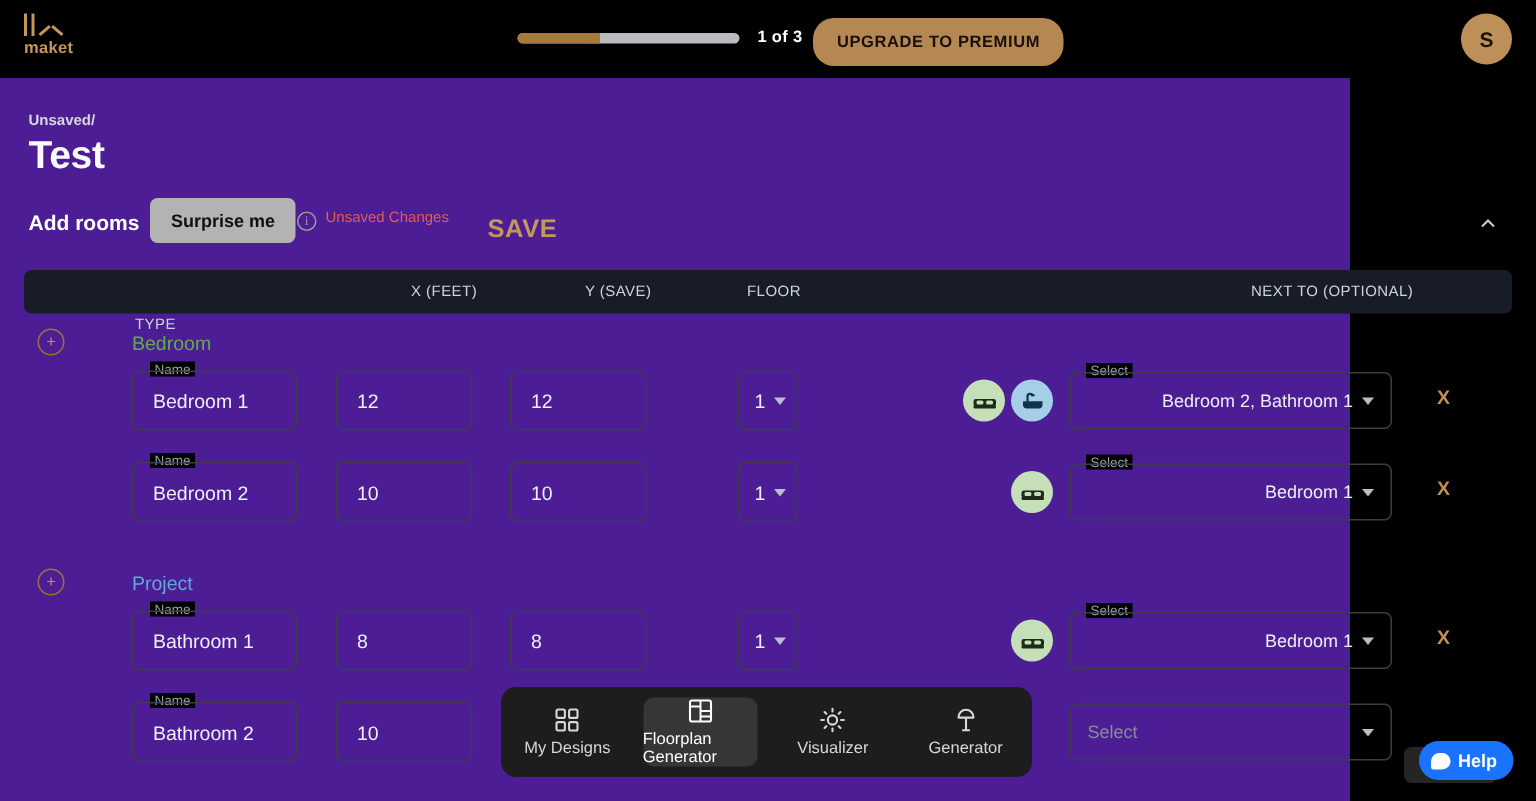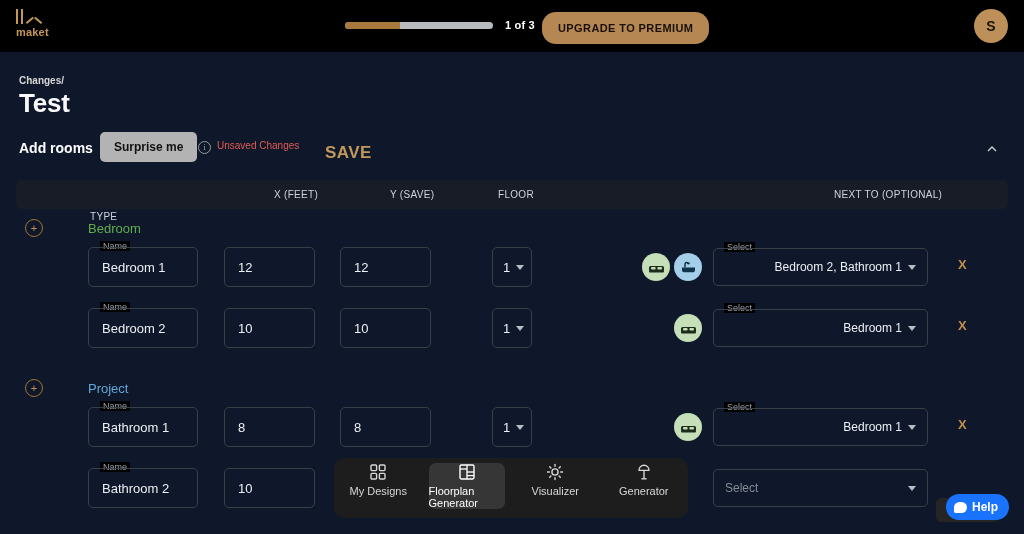--- a/index.html
+++ b/index.html
@@ -3,21 +3,21 @@
 <meta charset="utf-8">
 <style>
   * { box-sizing: border-box; margin: 0; padding: 0; }
   html, body {
     width: 1024px; height: 534px;
     background: #000000;
     font-family: "Liberation Sans", sans-serif;
     color: #ffffff;
     overflow: hidden;
   }
-  .app { position: relative; width: 1024px; height: 534px; background: #0f172a; }
+  .app { position: relative; width: 900px; height: 534px; background: #4c1d95; }
 
   
   .topbar {
     position: absolute; top: 0; left: 0; width: 1024px; height: 52px;
     display: flex; align-items: center; background: #000;
   }
   .logo-wrap { position: absolute; left: 16px; top: 8px; width: 60px; }
   .logo-mark { display: flex; align-items: flex-end; height: 16px; gap: 3px; }
   .logo-bar { width: 2px; height: 15px; background: #c4975a; display: block; }
   .logo-chev { width: 14px; height: 9px; position: relative; margin-left: 1px; }
@@ -132,21 +132,21 @@
   }
   .del-btn {
     position: absolute; left: 958px; top: 10px; background: none; border: none;
     color: #c08f4e; font-size: 13px; font-weight: bold; cursor: pointer;
     font-family: "Liberation Sans", sans-serif; padding: 0;
   }
 
   
   .bottomnav {
     position: absolute; left: 334px; top: 458px; width: 354px; height: 60px;
-    background: #1d1d1d; border-radius: 10px; display: flex; align-items: flex-start;
+    background: #1d1d1d; border-radius: 10px; display: flex; align-items: center;
     padding: 5px 6px; gap: 12px;
   }
   .navitem {
     flex: 1; display: flex; flex-direction: column; align-items: center; justify-content: center;
     border-radius: 7px; cursor: pointer; gap: 4px; color: #d7d7d7; font-size: 11px;
   }
   .navitem.active { background: #363636; color: #fff; }
   .navicon { height: 18px; display: flex; align-items: center; justify-content: center; }
 
   .help-btn {
@@ -186,21 +186,21 @@
         <div class="progress-fill" style="width: 37%;"></div>
       </div>
       <span class="progress-label">1 of 3</span>
     </div>
 
     <button class="upgrade-btn">UPGRADE TO PREMIUM</button>
 
     <div class="avatar">S</div>
   </div>
 
-  <div class="crumb">Changes/</div>
+  <div class="crumb">Unsaved/</div>
   <div class="title">Test</div>
 
   <div class="actionrow">
     <div class="add-rooms">Add rooms</div>
     <button class="surprise-btn">Surprise me</button>
     <div class="info-icon">i</div>
     <div class="unsaved">Unsaved Changes</div>
     <button class="save-btn">SAVE</button>
     <div class="collapse-icon">
       <svg width="16" height="16" viewBox="0 0 16 16">

